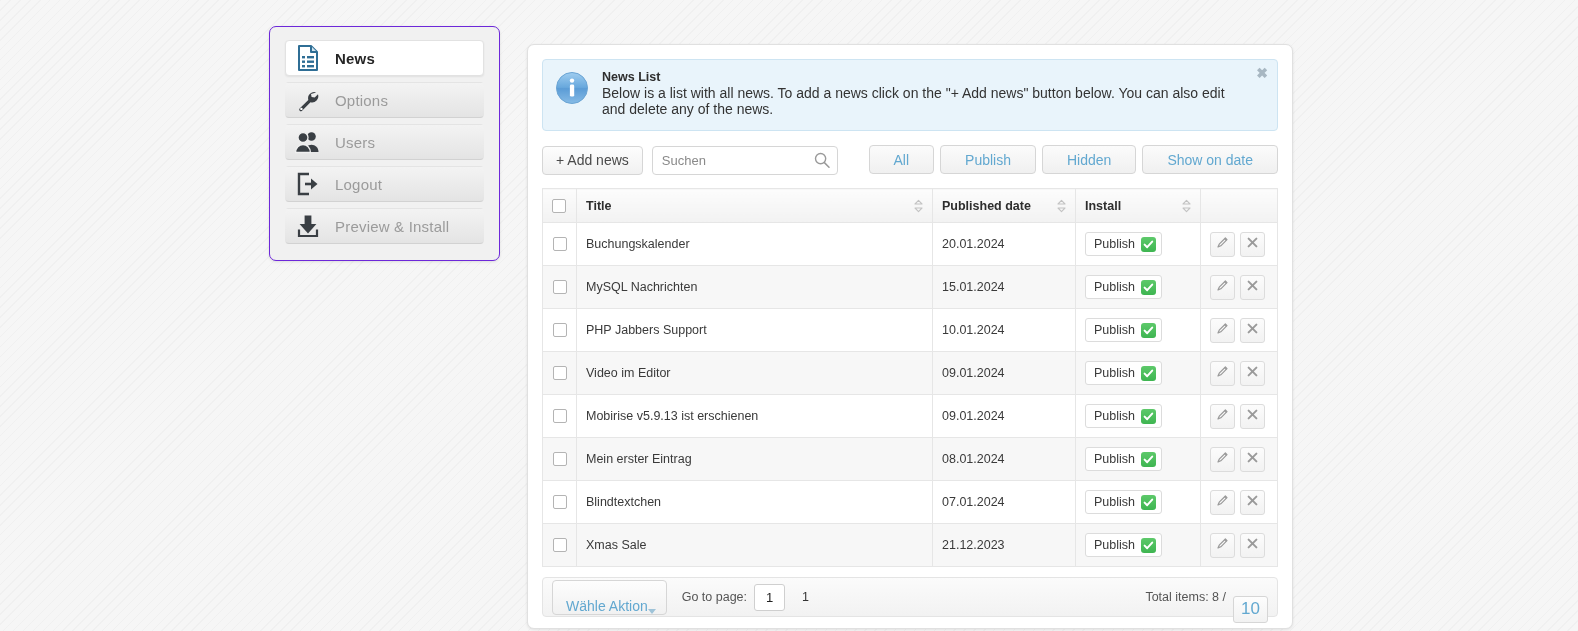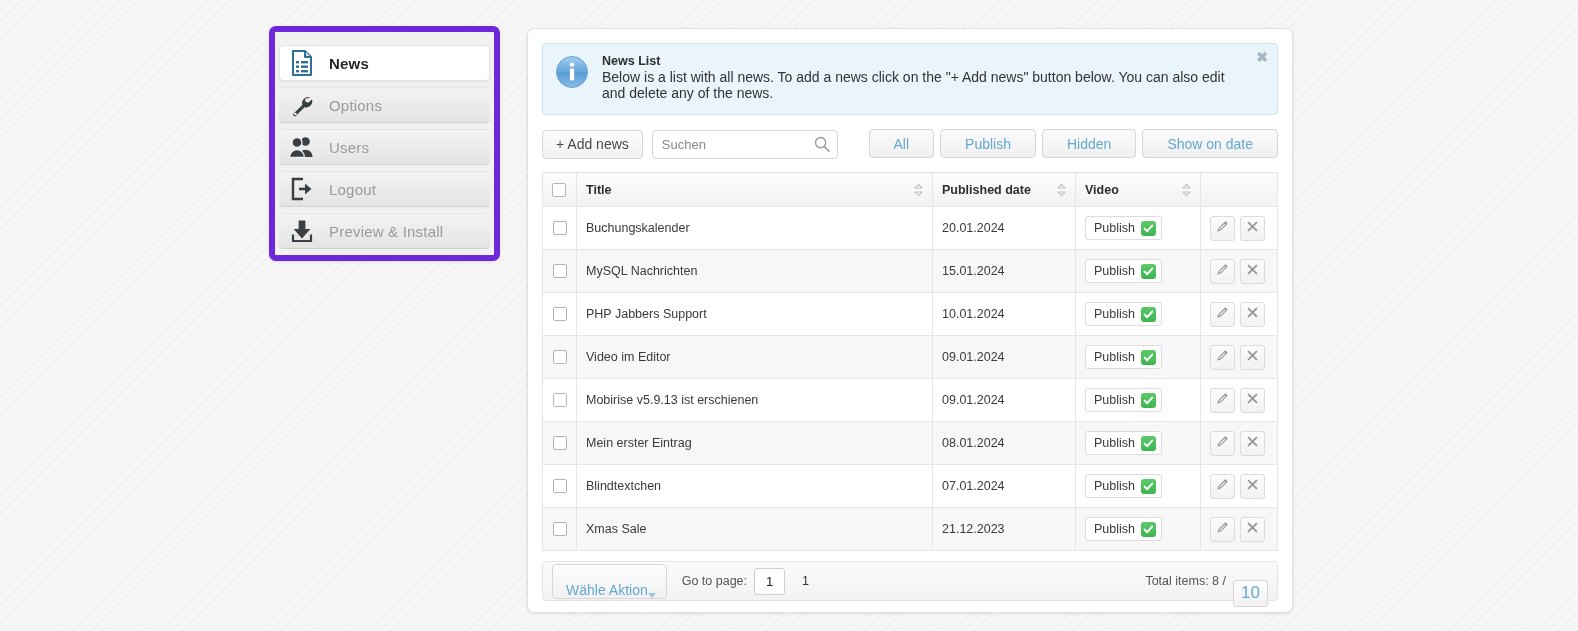--- a/index.html
+++ b/index.html
@@ -21,24 +21,24 @@
       rgba(255,255,255,0) 7px
     );
   }
 
   
   .sidebar {
     position: absolute;
     left: 269px; top: 26px;
     width: 231px; height: 235px;
     background: #f1f1f1;
-    border: 6px solid #6d28d9;
+    border: 1px solid #6d28d9;
     border-radius: 7px;
     box-shadow: 0 1px 3px rgba(0,0,0,0.10);
-    padding: 13px 4px;
+    padding: 13px 15px;
   }
   .nav-item {
     position: relative;
     height: 36px;
     display: flex;
     align-items: center;
     padding-left: 7px;
     border-radius: 4px;
     margin-bottom: 6px;
     background: linear-gradient(to bottom, #f3f3f3 0%, #e4e4e4 100%);
@@ -64,21 +64,21 @@
     letter-spacing: 0.2px;
   }
   .nav-item.active .nav-label {
     color: #262626;
     font-weight: bold;
   }
 
   
   .panel {
     position: absolute;
-    left: 527px; top: 28px;
+    left: 527px; top: 44px;
     width: 766px; height: 585px;
     background: #ffffff;
     border: 1px solid #e0e0e0;
     border-radius: 7px;
     box-shadow: 0 1px 3px rgba(0,0,0,0.09);
     padding: 14px;
   }
 
   
   .alert {
@@ -455,21 +455,21 @@
         <th class="col-date">
           <span>Published date</span>
           <span class="sort-ico">
             <svg width="9" height="14" viewBox="0 0 9 14">
               <path d="M4.5 1.4 L8 5 H1 Z" fill="none" stroke="#c3c3c3" stroke-width="1.1" stroke-linejoin="round"></path>
               <path d="M4.5 12.6 L8 9 H1 Z" fill="none" stroke="#c3c3c3" stroke-width="1.1" stroke-linejoin="round"></path>
             </svg>
           </span>
         </th>
         <th class="col-status">
-          <span>Video</span>
+          <span>Install</span>
           <span class="sort-ico">
             <svg width="9" height="14" viewBox="0 0 9 14">
               <path d="M4.5 1.4 L8 5 H1 Z" fill="none" stroke="#c3c3c3" stroke-width="1.1" stroke-linejoin="round"></path>
               <path d="M4.5 12.6 L8 9 H1 Z" fill="none" stroke="#c3c3c3" stroke-width="1.1" stroke-linejoin="round"></path>
             </svg>
           </span>
         </th>
         <th class="col-actions"></th>
       </tr>
     </thead>

